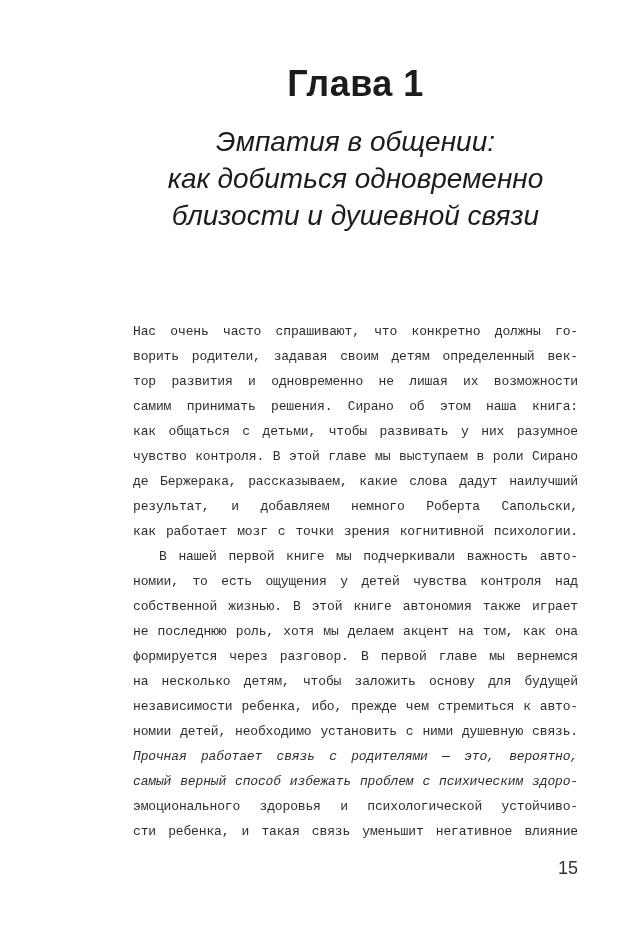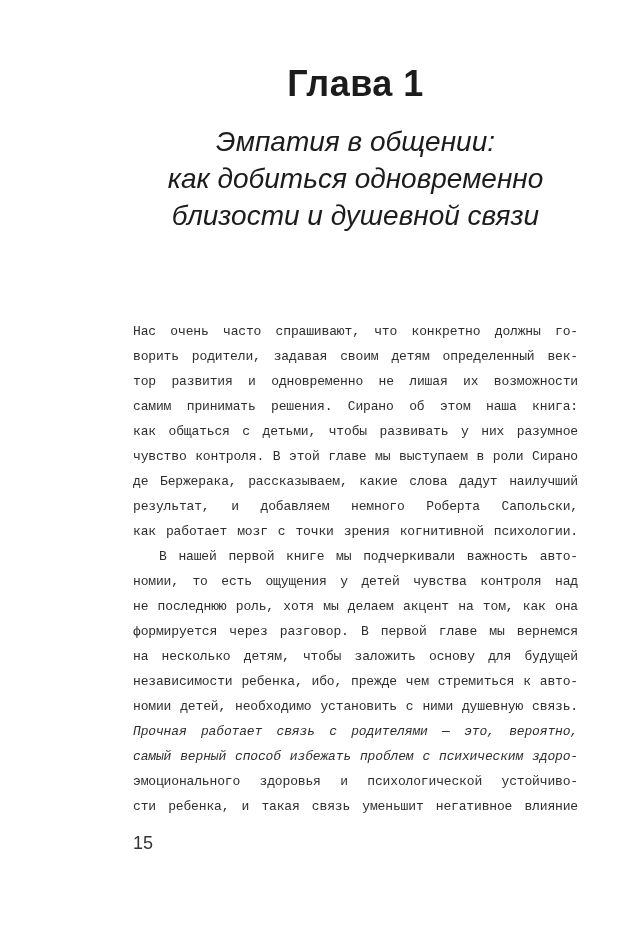--- a/index.html
+++ b/index.html
@@ -49,21 +49,21 @@
     height: 25px;
     overflow: hidden;
     text-align: justify;
     text-align-last: justify;
   }
   .line.indent { text-indent: 26px; }
   .line em { font-style: italic; }
   .pagenum {
     width: 445px;
     margin: 13px 0 0 88px;
-    text-align: left;
+    text-align: right;
     font-family: "Liberation Sans", sans-serif;
     font-size: 18px;
     line-height: 22px;
     color: #333333;
   }
 </style>
 </head>
 <body>
 
 <div class="page">
@@ -80,20 +80,21 @@
       <div class="line"><span>ворить родители, задавая своим детям определенный век-</span></div>
       <div class="line"><span>тор развития и одновременно не лишая их возможности</span></div>
       <div class="line"><span>самим принимать решения. Сирано об этом наша книга:</span></div>
       <div class="line"><span>как общаться с детьми, чтобы развивать у них разумное</span></div>
       <div class="line"><span>чувство контроля. В этой главе мы выступаем в роли Сирано</span></div>
       <div class="line"><span>де Бержерака, рассказываем, какие слова дадут наилучший</span></div>
       <div class="line"><span>результат, и добавляем немного Роберта Сапольски, объясняя,</span></div>
       <div class="line"><span>как работает мозг с точки зрения когнитивной психологии.</span></div>
       <div class="line indent"><span>В нашей первой книге мы подчеркивали важность авто-</span></div>
       <div class="line"><span>номии, то есть ощущения у детей чувства контроля над</span></div>
+      <div class="line"><span>собственной жизнью. В этой книге автономия также играет</span></div>
       <div class="line"><span>не последнюю роль, хотя мы делаем акцент на том, как она</span></div>
       <div class="line"><span>формируется через разговор. В первой главе мы вернемся</span></div>
       <div class="line"><span>на несколько детям, чтобы заложить основу для будущей</span></div>
       <div class="line"><span>независимости ребенка, ибо, прежде чем стремиться к авто-</span></div>
       <div class="line"><span>номии детей, необходимо установить с ними душевную связь.</span></div>
       <div class="line"><em>Прочная работает связь с родителями — это, вероятно,</em></div>
       <div class="line"><em>самый верный способ избежать проблем с психическим здоро-</em></div>
       <div class="line"><span>эмоционального здоровья и психологической устойчиво-</span></div>
       <div class="line"><span>сти ребенка, и такая связь уменьшит негативное влияние</span></div>
     </div>

